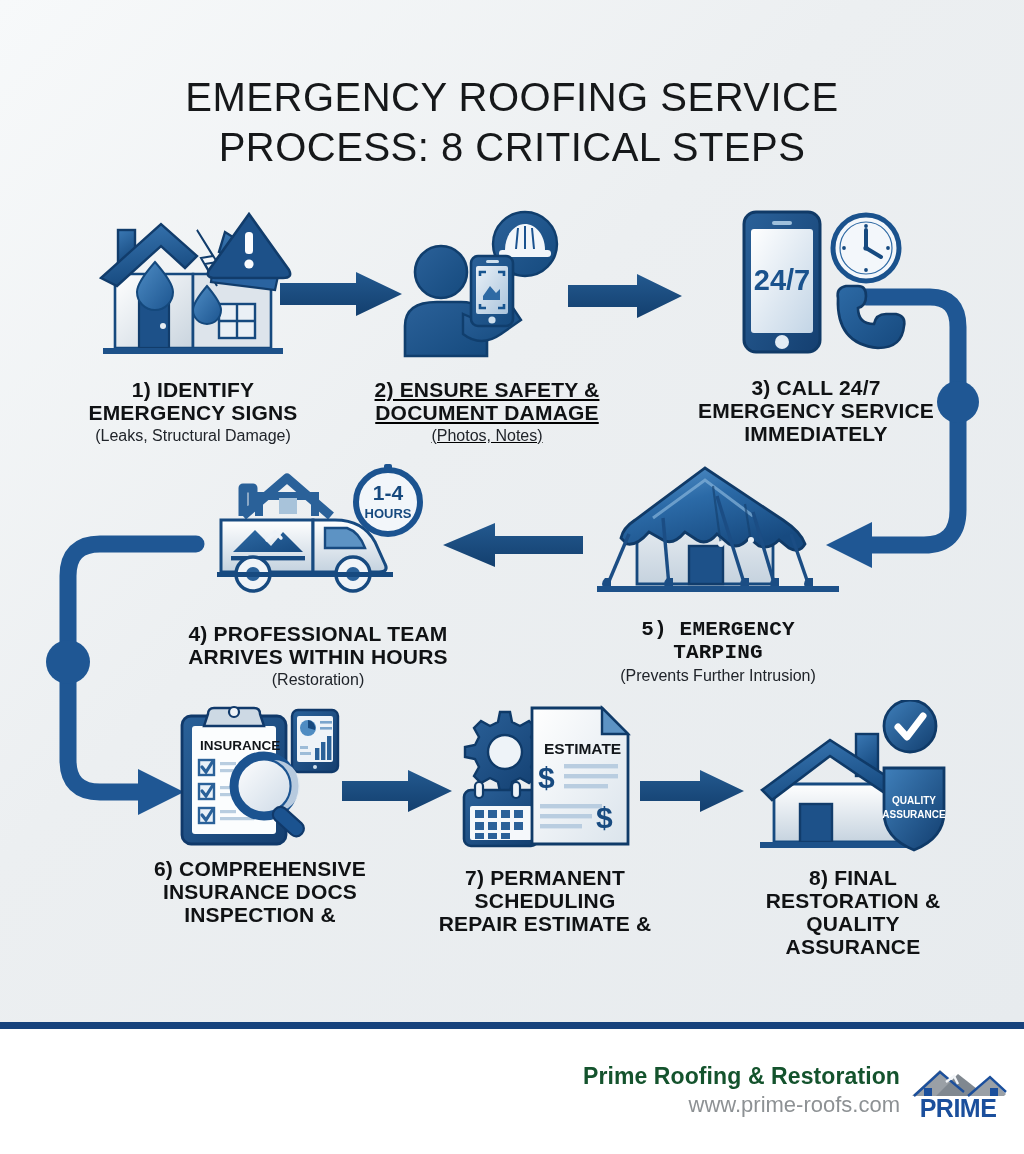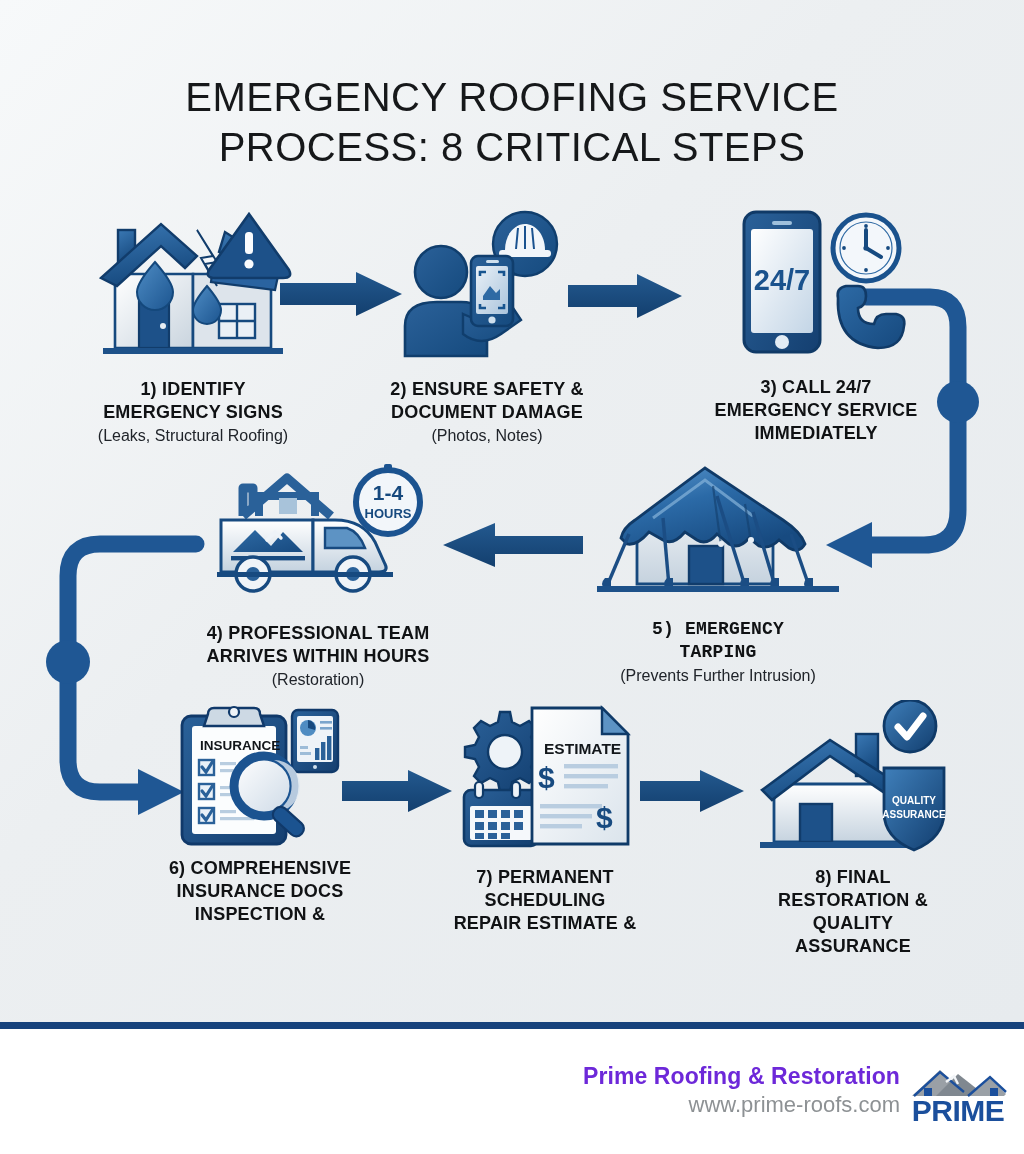--- a/index.html
+++ b/index.html
@@ -33,45 +33,45 @@
     font-weight:400;
     letter-spacing:0.5px;
     line-height:50px;
     font-family:"Liberation Sans", sans-serif;
   }
   .title span{display:block;}
   
   .step{position:absolute;text-align:center;}
   .step .art{position:relative;margin:0 auto;}
   .step .cap{
-    font-size:18px;font-weight:bold;color:#101214;
+    font-size:21px;font-weight:bold;color:#101214;
     line-height:23px;letter-spacing:0.2px;
     text-transform:uppercase;
   }
   .step .sub{
     font-size:16px;font-weight:400;color:#20242a;
     line-height:21px;margin-top:1px;
   }
   
   .wires{position:absolute;left:0;top:0;width:1024px;height:1022px;pointer-events:none;}
   
   .f-name{
     position:absolute;right:124px;top:1063px;
-    font-size:23px;font-weight:bold;color:#6d28d9;
+    font-size:23px;font-weight:bold;color:#14532d;
     text-align:right;letter-spacing:0.1px;
   }
   .f-url{
     position:absolute;right:124px;top:1092px;
     font-size:22px;font-weight:400;color:#8d9194;
     text-align:right;
   }
   .logo{position:absolute;right:14px;top:1062px;width:104px;height:62px;}
   .logo-word{
     position:absolute;left:0;top:32px;width:104px;text-align:center;
-    font-size:30px;font-weight:bold;color:#1b4f9c;letter-spacing:-0.5px;
+    font-size:25px;font-weight:bold;color:#1b4f9c;letter-spacing:-0.5px;
     font-family:"Liberation Sans", sans-serif;
   }
 </style>
 </head>
 <body>
 
 <div id="infographic">
 
   <div class="canvas"></div>
 
@@ -163,24 +163,24 @@
       <path d="M114 78 C125 91 128 97 128 102 A14 14 0 0 1 100 102 C100 97 103 91 114 78 Z" fill="url(#s1drop)" stroke="#14487c" stroke-width="2"></path>
 
       <path d="M156 6 L196 62 Q200 70 190 70 L122 70 Q112 70 116 62 Z" fill="#1d5189" stroke="#113c6b" stroke-width="2.6"></path>
       <rect x="152" y="24" width="8" height="22" rx="3.5" fill="#fafcfe"></rect>
       <circle cx="156" cy="56" r="4.6" fill="#fafcfe"></circle>
     </svg>
     <div class="cap" style="margin-top:14px;">
       <div>1) IDENTIFY</div>
       <div>EMERGENCY SIGNS</div>
     </div>
-    <div class="sub">(Leaks, Structural Roofing)</div>
-  </div>
-
-  <div class="step" style="left:352px;top:208px;width:270px;">
+    <div class="sub">(Leaks, Structural Damage)</div>
+  </div>
+
+  <div class="step" style="left:352px;top:208px;width:270px;text-decoration:underline;">
     <svg class="art" width="180" height="152" viewBox="0 0 180 152">
       <defs>
         <linearGradient id="s2body" x1="0" y1="0" x2="1" y2="1">
           <stop offset="0%" stop-color="#2b6199"></stop>
             <stop offset="100%" stop-color="#154a7e"></stop>
         </linearGradient>
         <linearGradient id="s2screen" x1="0" y1="0" x2="1" y2="1">
           <stop offset="0%" stop-color="#e9f0f7"></stop>
             <stop offset="100%" stop-color="#aac4dc"></stop>
         </linearGradient>

